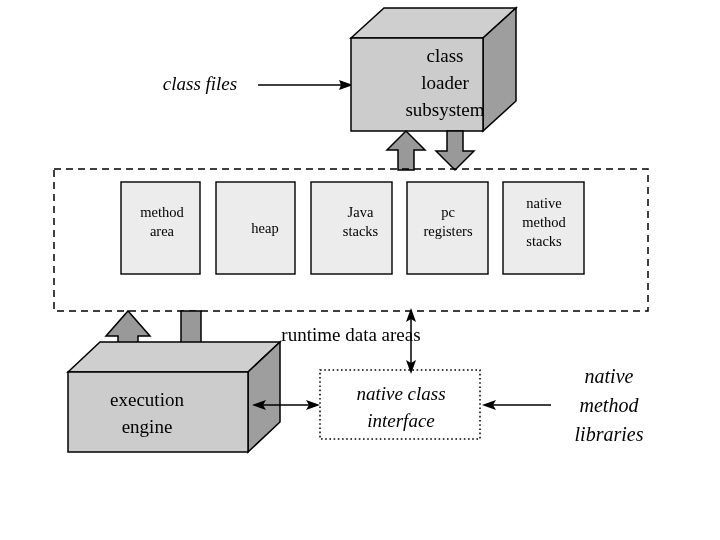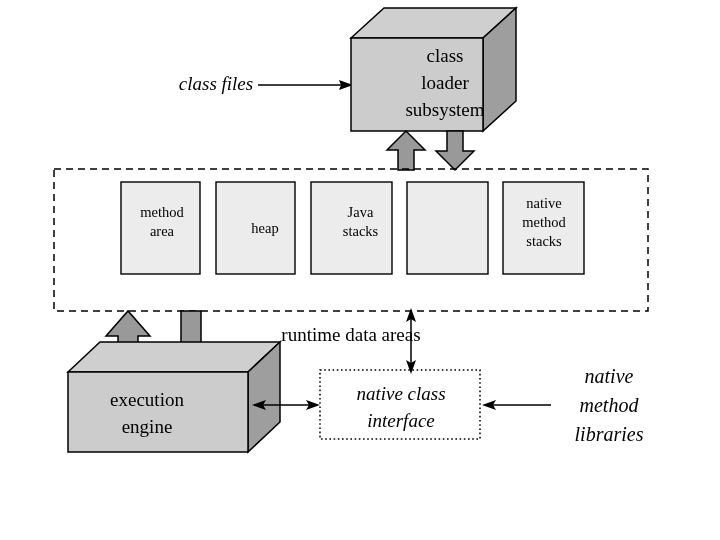--- a/index.html
+++ b/index.html
@@ -27,21 +27,21 @@
   }
   .lbl {
     position: absolute;
     text-align: center;
     line-height: 1.12;
     white-space: pre-line;
     pointer-events: none;
   }
   
   #class-files-label {
-    left: 156px;
+    left: 140px;
     top: 73px;
     width: 120px;
     font-style: italic;
     font-size: 19px;
   }
   
   #class-loader-text {
     left: 352px;
     top: 43px;
     width: 138px;
@@ -171,20 +171,22 @@
 
   <div class="lbl" id="class-loader-text">class
 loader
 subsystem</div>
 
   <div class="lbl rda-text" id="rda-text-0">method
 area</div>
   <div class="lbl rda-text" id="rda-text-1">heap</div>
   <div class="lbl rda-text" id="rda-text-2">Java
 stacks</div>
+  <div class="lbl rda-text" id="rda-text-3">pc
+registers</div>
   <div class="lbl rda-text" id="rda-text-4">native
 method
 stacks</div>
 
   <div class="lbl" id="rda-caption">runtime data areas</div>
 
   <div class="lbl" id="execution-engine-text">execution
 engine</div>
 
   <div class="lbl" id="nmi-text">native class

